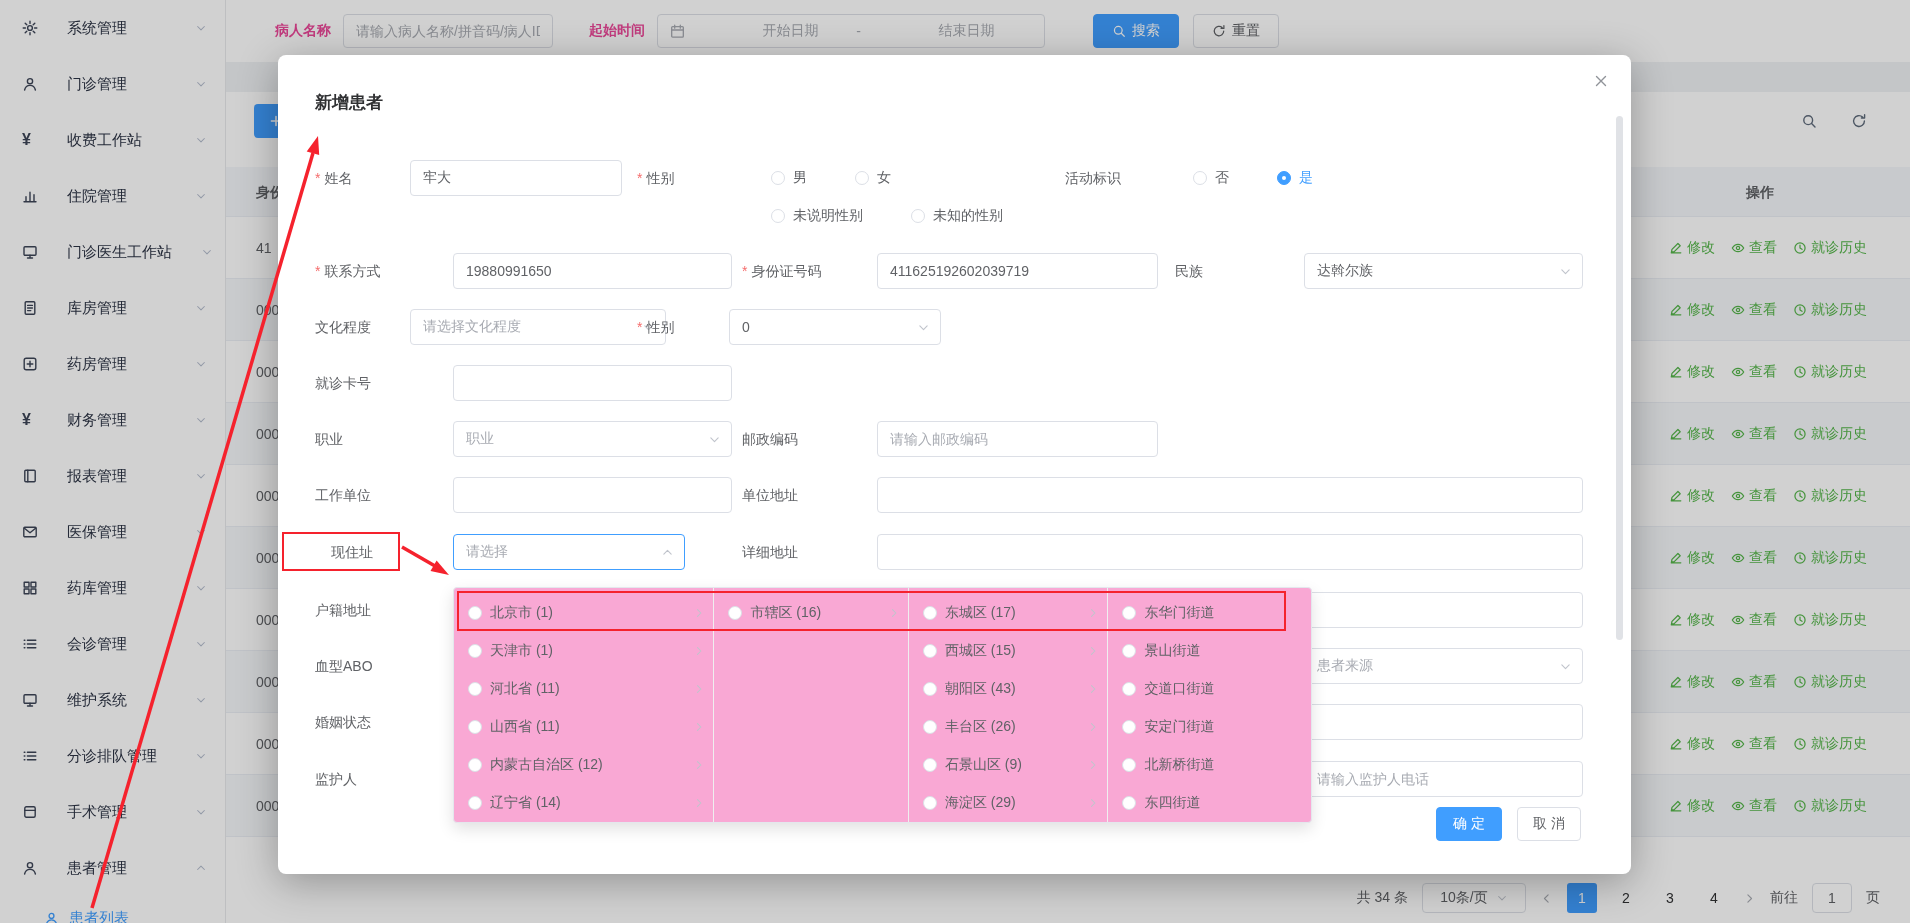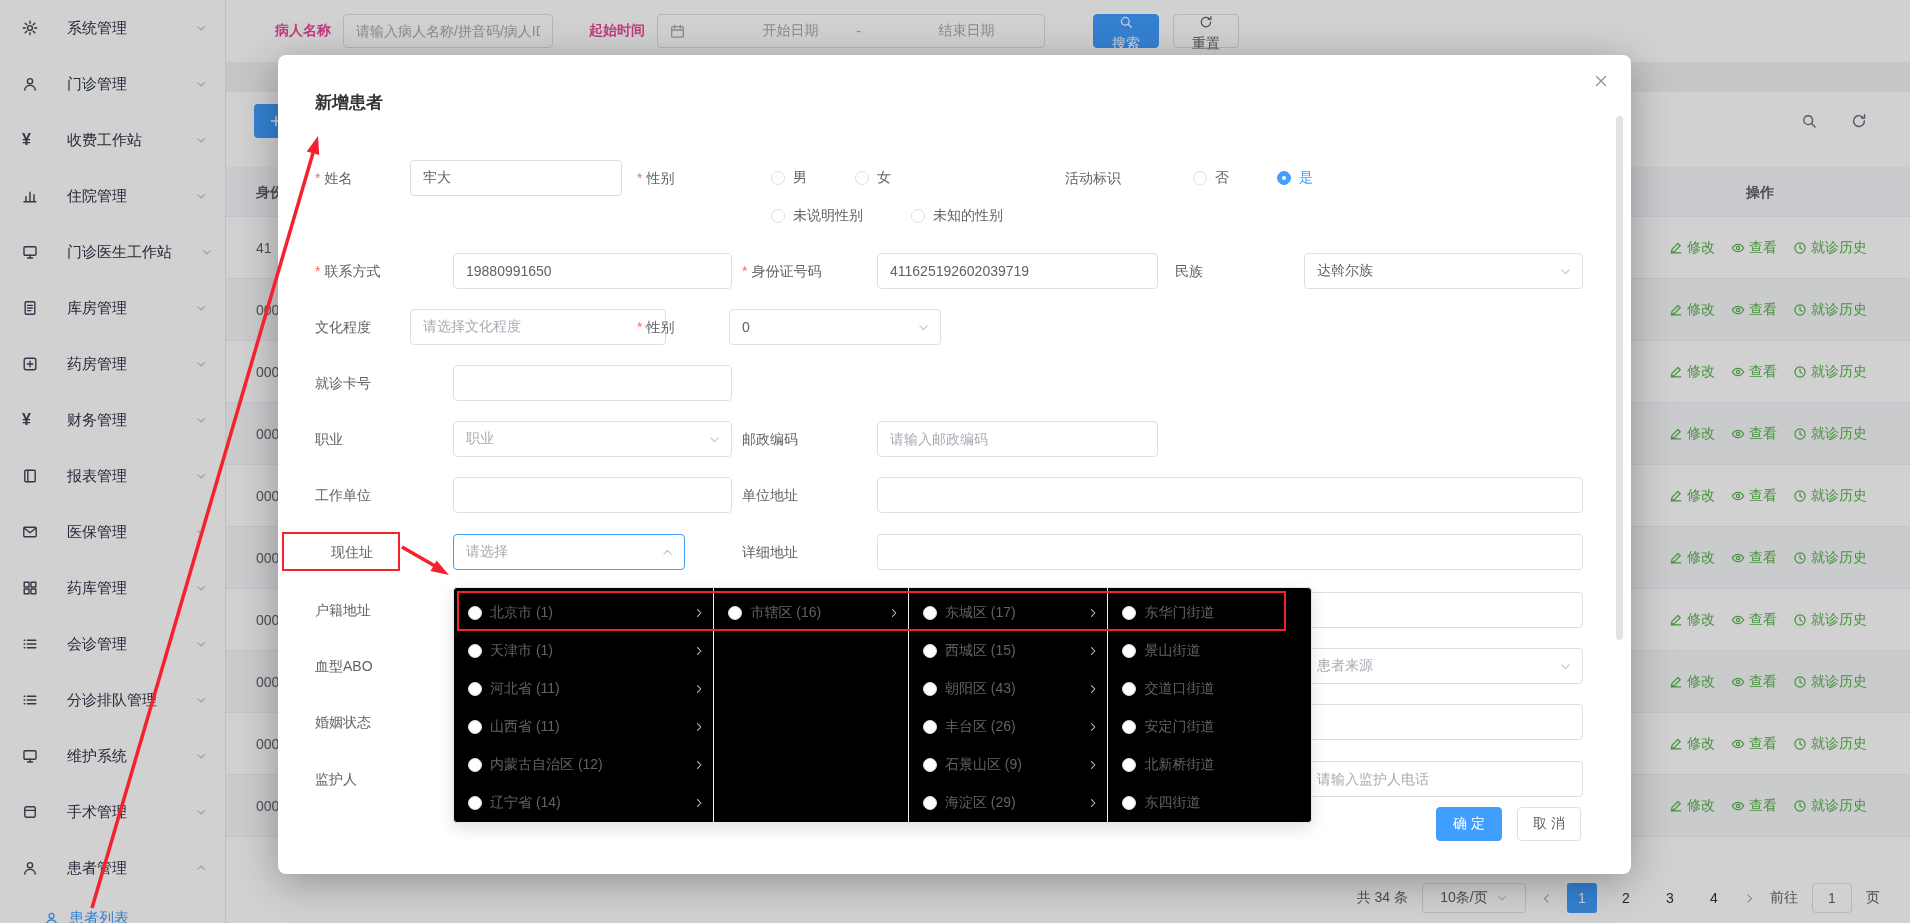--- a/index.html
+++ b/index.html
@@ -20,21 +20,21 @@
 
   
   .main { position:absolute; left:226px; top:0; width:1684px; height:923px; }
   .topbar { position:absolute; top:0; left:0; right:0; height:62px; background:#fff; display:flex; align-items:center; padding-left:49px; }
   .tb-label { font-weight:700; color:#ec4899; white-space:nowrap; }
   .inp-basic { height:34px; border:1px solid #dcdfe6; border-radius:4px; background:#fff; padding:0 12px; font-size:14px; color:#606266; outline:none; font-family:inherit; }
   .inp-basic::placeholder { color:#a8abb2; }
   .daterange { margin-left:12px; width:388px; height:34px; border:1px solid #dcdfe6; border-radius:4px; background:#fff; display:flex; align-items:center; padding:0 12px; color:#a8abb2; }
   .daterange .ico { color:#a8abb2; font-size:15px; }
   .daterange .dseg { flex:1; text-align:center;margin-left:40px; }
-  .btn { height:34px; border-radius:4px; display:inline-flex; align-items:center; gap:6px; padding:0 18px; font-size:14px; cursor:pointer; border:1px solid #dcdfe6; background:#fff; color:#606266; font-family:inherit;flex-direction:column; }
+  .btn { height:34px; border-radius:4px; display:inline-flex; align-items:center; gap:6px; padding:0 18px; font-size:14px; cursor:pointer; border:1px solid #dcdfe6; background:#fff; color:#606266; font-family:inherit; }
   .btn .ico { font-size:14px; }
   .btn.primary { background:#409eff; border-color:#409eff; color:#fff; }
 
   .card { position:absolute; top:92px; left:0; right:0; bottom:0; background:#fff; }
   .add-btn { position:absolute; left:28px; top:12px; width:92px; height:34px; background:#409eff; border:none; border-radius:4px; color:#fff; display:flex; align-items:center; padding-left:15px; gap:6px; font-size:14px; cursor:pointer; }
   .tool-btn { position:absolute; top:12px; width:34px; height:34px; display:flex; align-items:center; justify-content:center; color:#5f6b7b; font-size:16px; cursor:pointer; background:none; border:none; }
   .tool-search { right:84px; } .tool-refresh { right:34px; }
 
   .thead { position:absolute; top:75px; left:0; right:0; height:50px; background:#f5f7fa; border-bottom:1px solid #ebeef5; font-weight:700; color:#606266; }
   .thead span { position:absolute; line-height:50px; white-space:nowrap; }
@@ -71,21 +71,21 @@
   .fld .chev-in { margin-left:auto; color:#c0c4cc; font-size:13px; }
   .fld.focused { border-color:#409eff; }
 
   .rgroup { position:absolute; height:36px; display:flex; align-items:center; gap:48px; }
   .ritem { display:inline-flex; align-items:center; gap:8px; cursor:pointer; color:#606266; white-space:nowrap; }
   .radio { width:14px; height:14px; border:1px solid #dcdfe6; border-radius:50%; background:#fff; position:relative; flex:none; }
   .radio.on { background:#409eff; border-color:#409eff; }
   .radio.on::after { content:""; position:absolute; left:4px; top:4px; width:4px; height:4px; border-radius:50%; background:#fff; }
   .ritem.sel { color:#409eff; }
 
-  .cas { position:absolute; left:175px; top:532px; width:859px; height:236px; background:#000000; border:1px solid #e4e7ed; border-radius:4px; box-shadow:0 6px 16px rgba(0,0,0,0.12); display:flex; overflow:hidden; z-index:5; }
+  .cas { position:absolute; left:175px; top:532px; width:859px; height:236px; background:#f9a8d4; border:1px solid #e4e7ed; border-radius:4px; box-shadow:0 6px 16px rgba(0,0,0,0.12); display:flex; overflow:hidden; z-index:5; }
   .cas-col { padding:6px 0; border-right:1px solid #efefef; height:100%; }
   .cas-col:last-child { border-right:none; }
   .cas-opt { height:38px; display:flex; align-items:center; gap:8px; padding:0 8px 0 14px; color:#606266; cursor:pointer; }
   .cas-lab { flex:1; white-space:nowrap; overflow:hidden; }
   .chevr { color:#c0c4cc; font-size:12px; }
 
   .m-btn { position:absolute; top:752px; height:34px; border-radius:4px; font-size:14px; cursor:pointer; font-family:inherit; display:flex; align-items:center; justify-content:center; }
   .m-confirm { right:129px; width:66px; background:#409eff; border:1px solid #409eff; color:#fff; }
   .m-cancel { right:50px; width:64px; background:#fff; border:1px solid #dcdfe6; color:#606266; }
 
@@ -257,38 +257,38 @@
       <span class="s-label">会诊管理</span>
       <i class="ico chev">
         <svg viewBox="0 0 16 16">
           <path d="M3.5 6l4.5 4.5L12.5 6"></path>
         </svg>
       </i>
     </div>
   <div class="s-item">
       <i class="ico">
         <svg viewBox="0 0 16 16">
-          <path d="M5.4 4.2h8.4M5.4 8h8.4M5.4 11.8h8.4M2.2 4.2h.7M2.2 8h.7M2.2 11.8h.7"></path>
-        </svg>
-      </i>
-      <span class="s-label">分诊排队管理</span>
-      <i class="ico chev">
-        <svg viewBox="0 0 16 16">
-          <path d="M3.5 6l4.5 4.5L12.5 6"></path>
-        </svg>
-      </i>
-    </div>
-  <div class="s-item">
-      <i class="ico">
-        <svg viewBox="0 0 16 16">
           <rect x="2" y="2.8" width="12" height="8.4" rx="1"></rect>
           <path d="M5.5 14h5M8 11.2V14"></path>
         </svg>
       </i>
       <span class="s-label">维护系统</span>
+      <i class="ico chev">
+        <svg viewBox="0 0 16 16">
+          <path d="M3.5 6l4.5 4.5L12.5 6"></path>
+        </svg>
+      </i>
+    </div>
+  <div class="s-item">
+      <i class="ico">
+        <svg viewBox="0 0 16 16">
+          <path d="M5.4 4.2h8.4M5.4 8h8.4M5.4 11.8h8.4M2.2 4.2h.7M2.2 8h.7M2.2 11.8h.7"></path>
+        </svg>
+      </i>
+      <span class="s-label">分诊排队管理</span>
       <i class="ico chev">
         <svg viewBox="0 0 16 16">
           <path d="M3.5 6l4.5 4.5L12.5 6"></path>
         </svg>
       </i>
     </div>
   <div class="s-item">
       <i class="ico">
         <svg viewBox="0 0 16 16">
           <rect x="2.8" y="2.8" width="10.4" height="10.4" rx="1.5"></rect>

